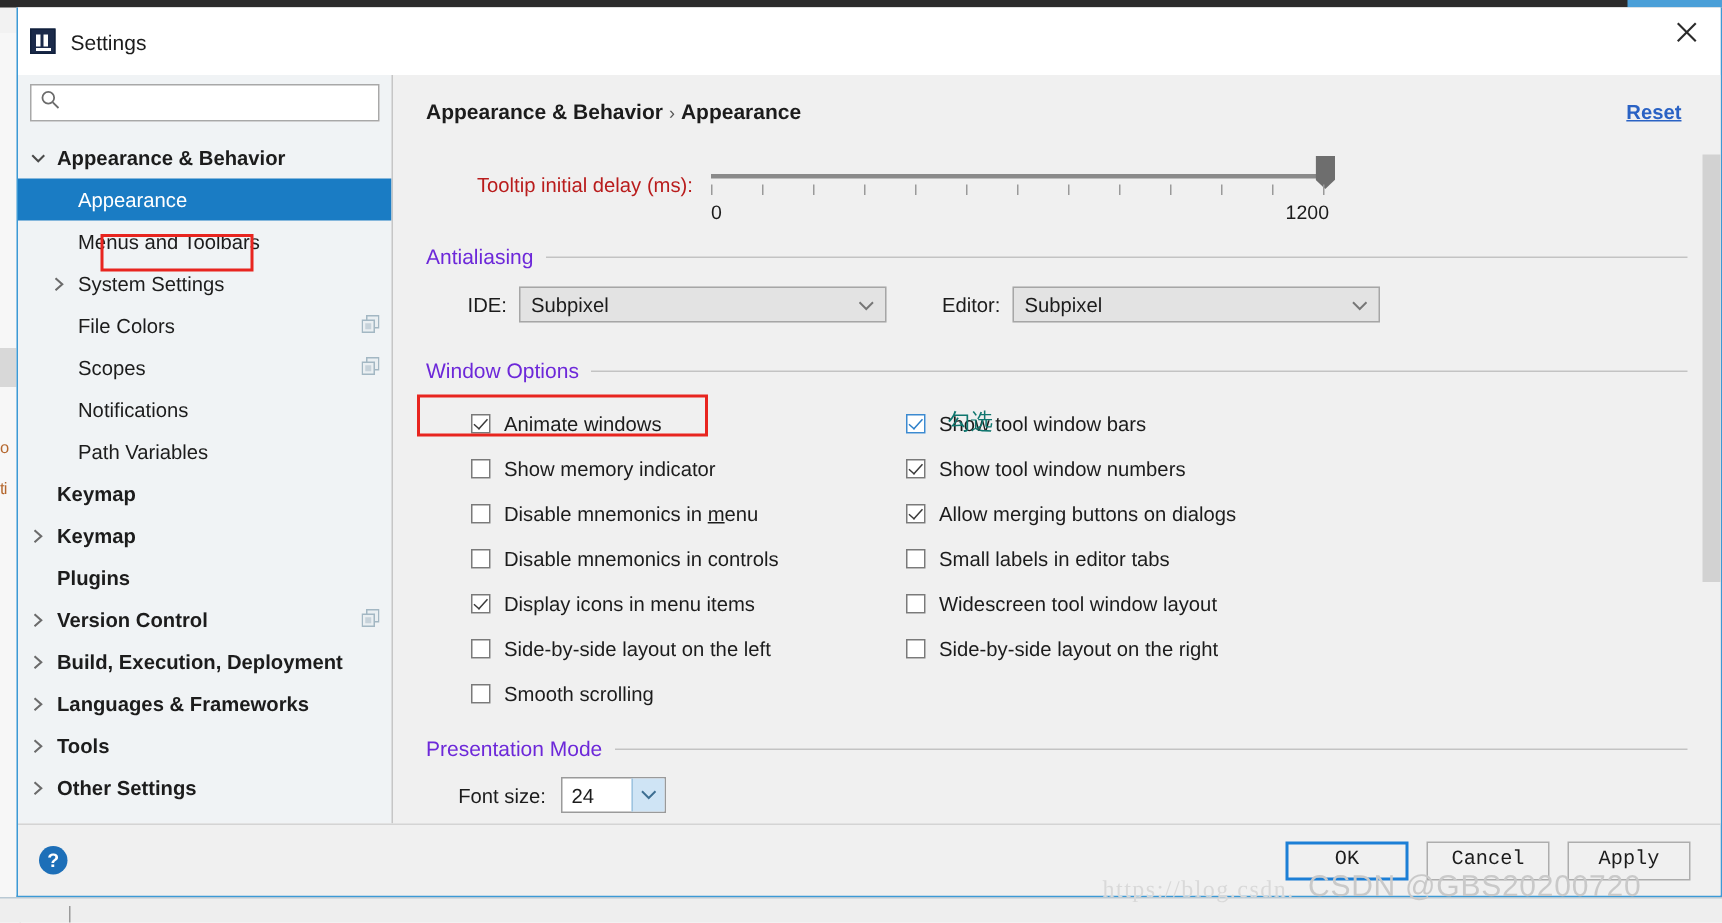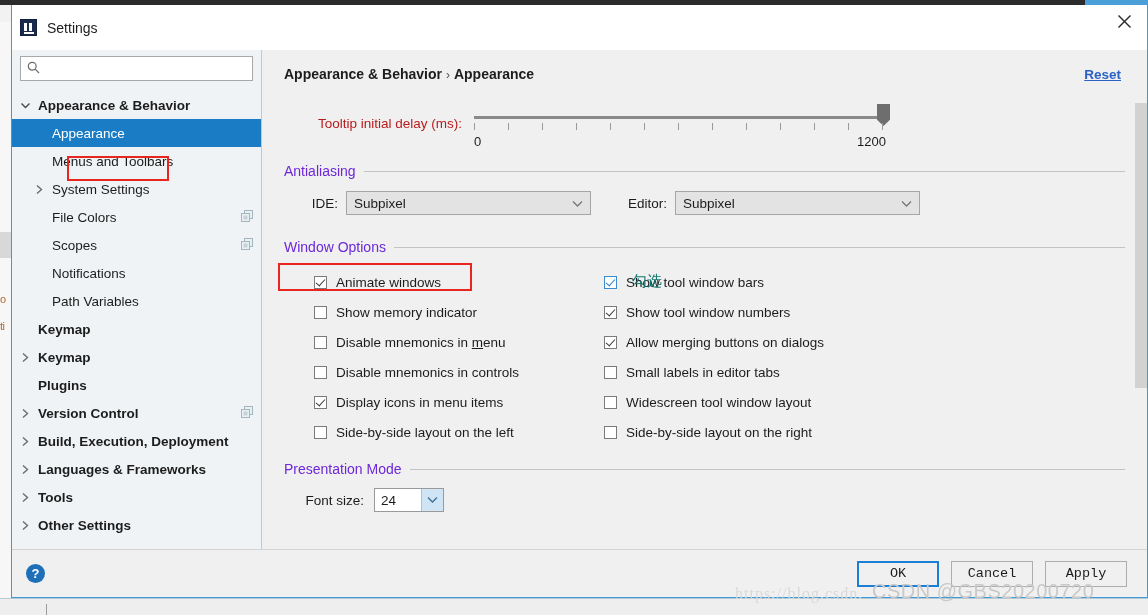--- a/index.html
+++ b/index.html
@@ -584,20 +584,24 @@
               <span>Disable mnemonics in controls</span>
             </div>
             <div class="opt">
               <span class="cb checked"></span>
               <span>Display icons in menu items</span>
             </div>
             <div class="opt">
               <span class="cb"></span>
               <span>Side-by-side layout on the left</span>
             </div>
+            <div class="opt">
+              <span class="cb"></span>
+              <span>Smooth scrolling</span>
+            </div>
           </div>
         <div class="opt-col" id="opt-col-right">
           <div id="anno-toolbars"></div>
         <div class="opt">
               <span class="cb checked accent"></span>
               <span>Show tool window bars</span>
             </div>
             <div class="opt">
               <span class="cb checked"></span>
               <span>Show tool window numbers</span>

